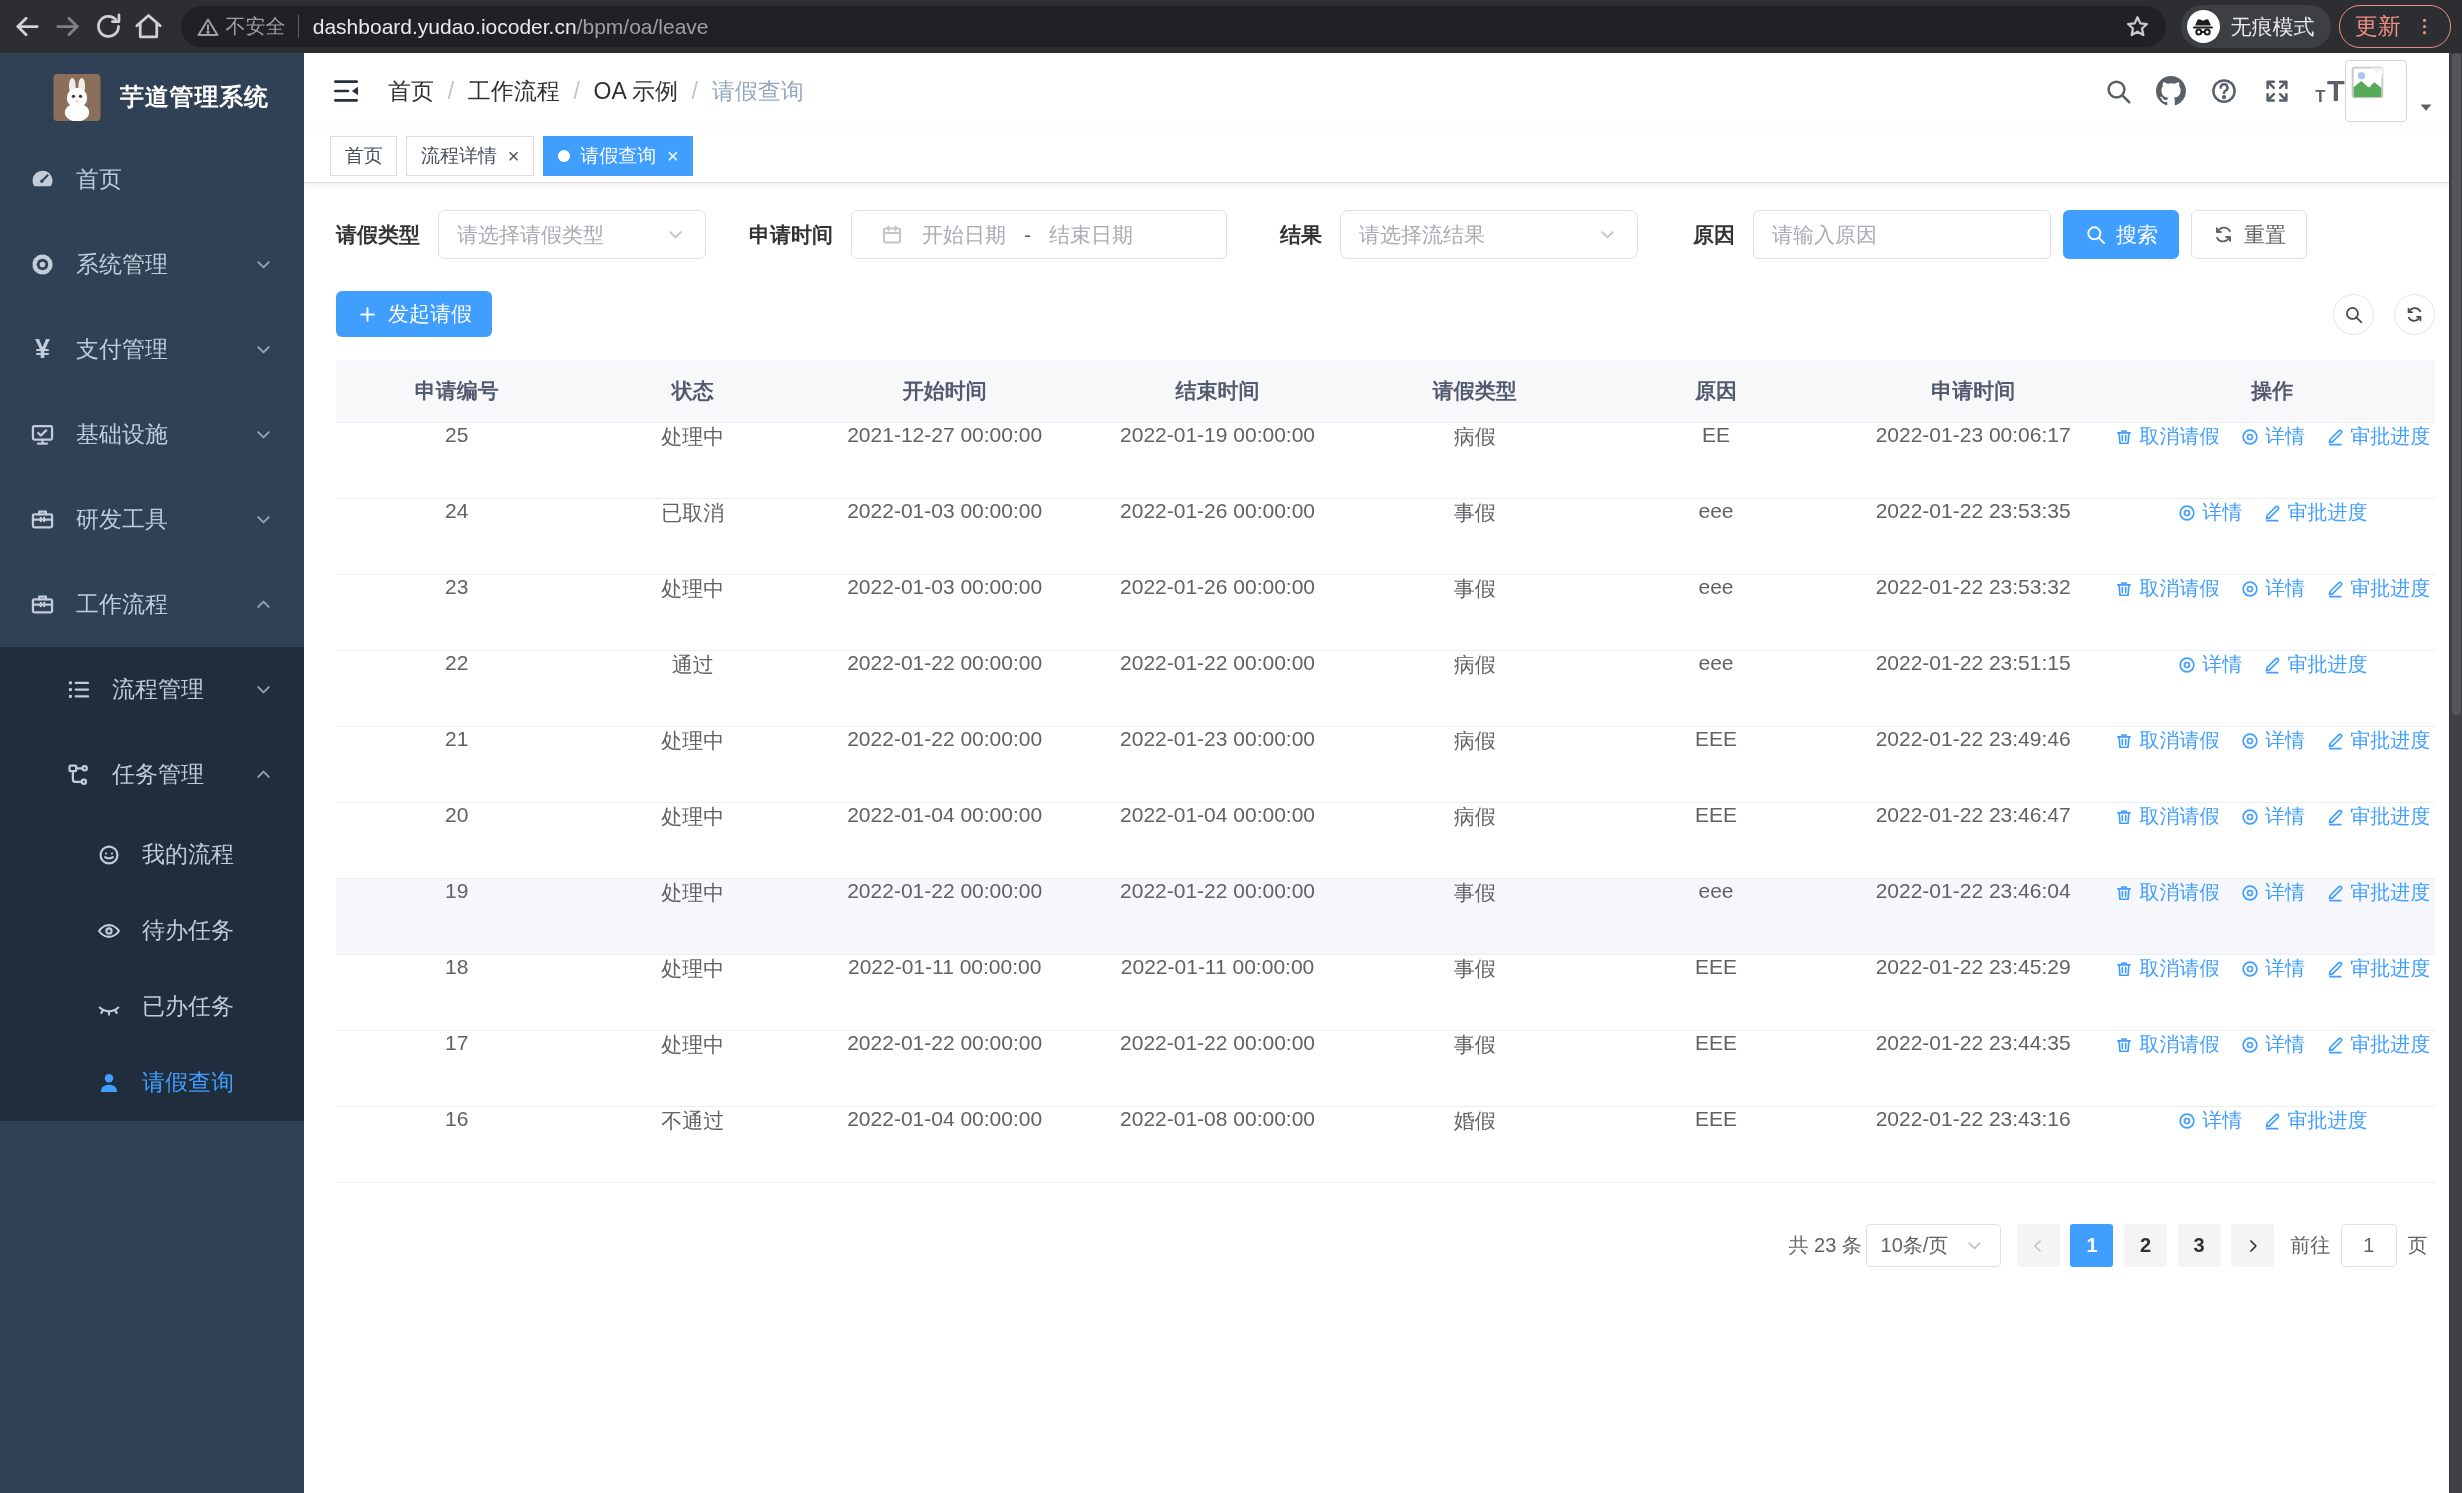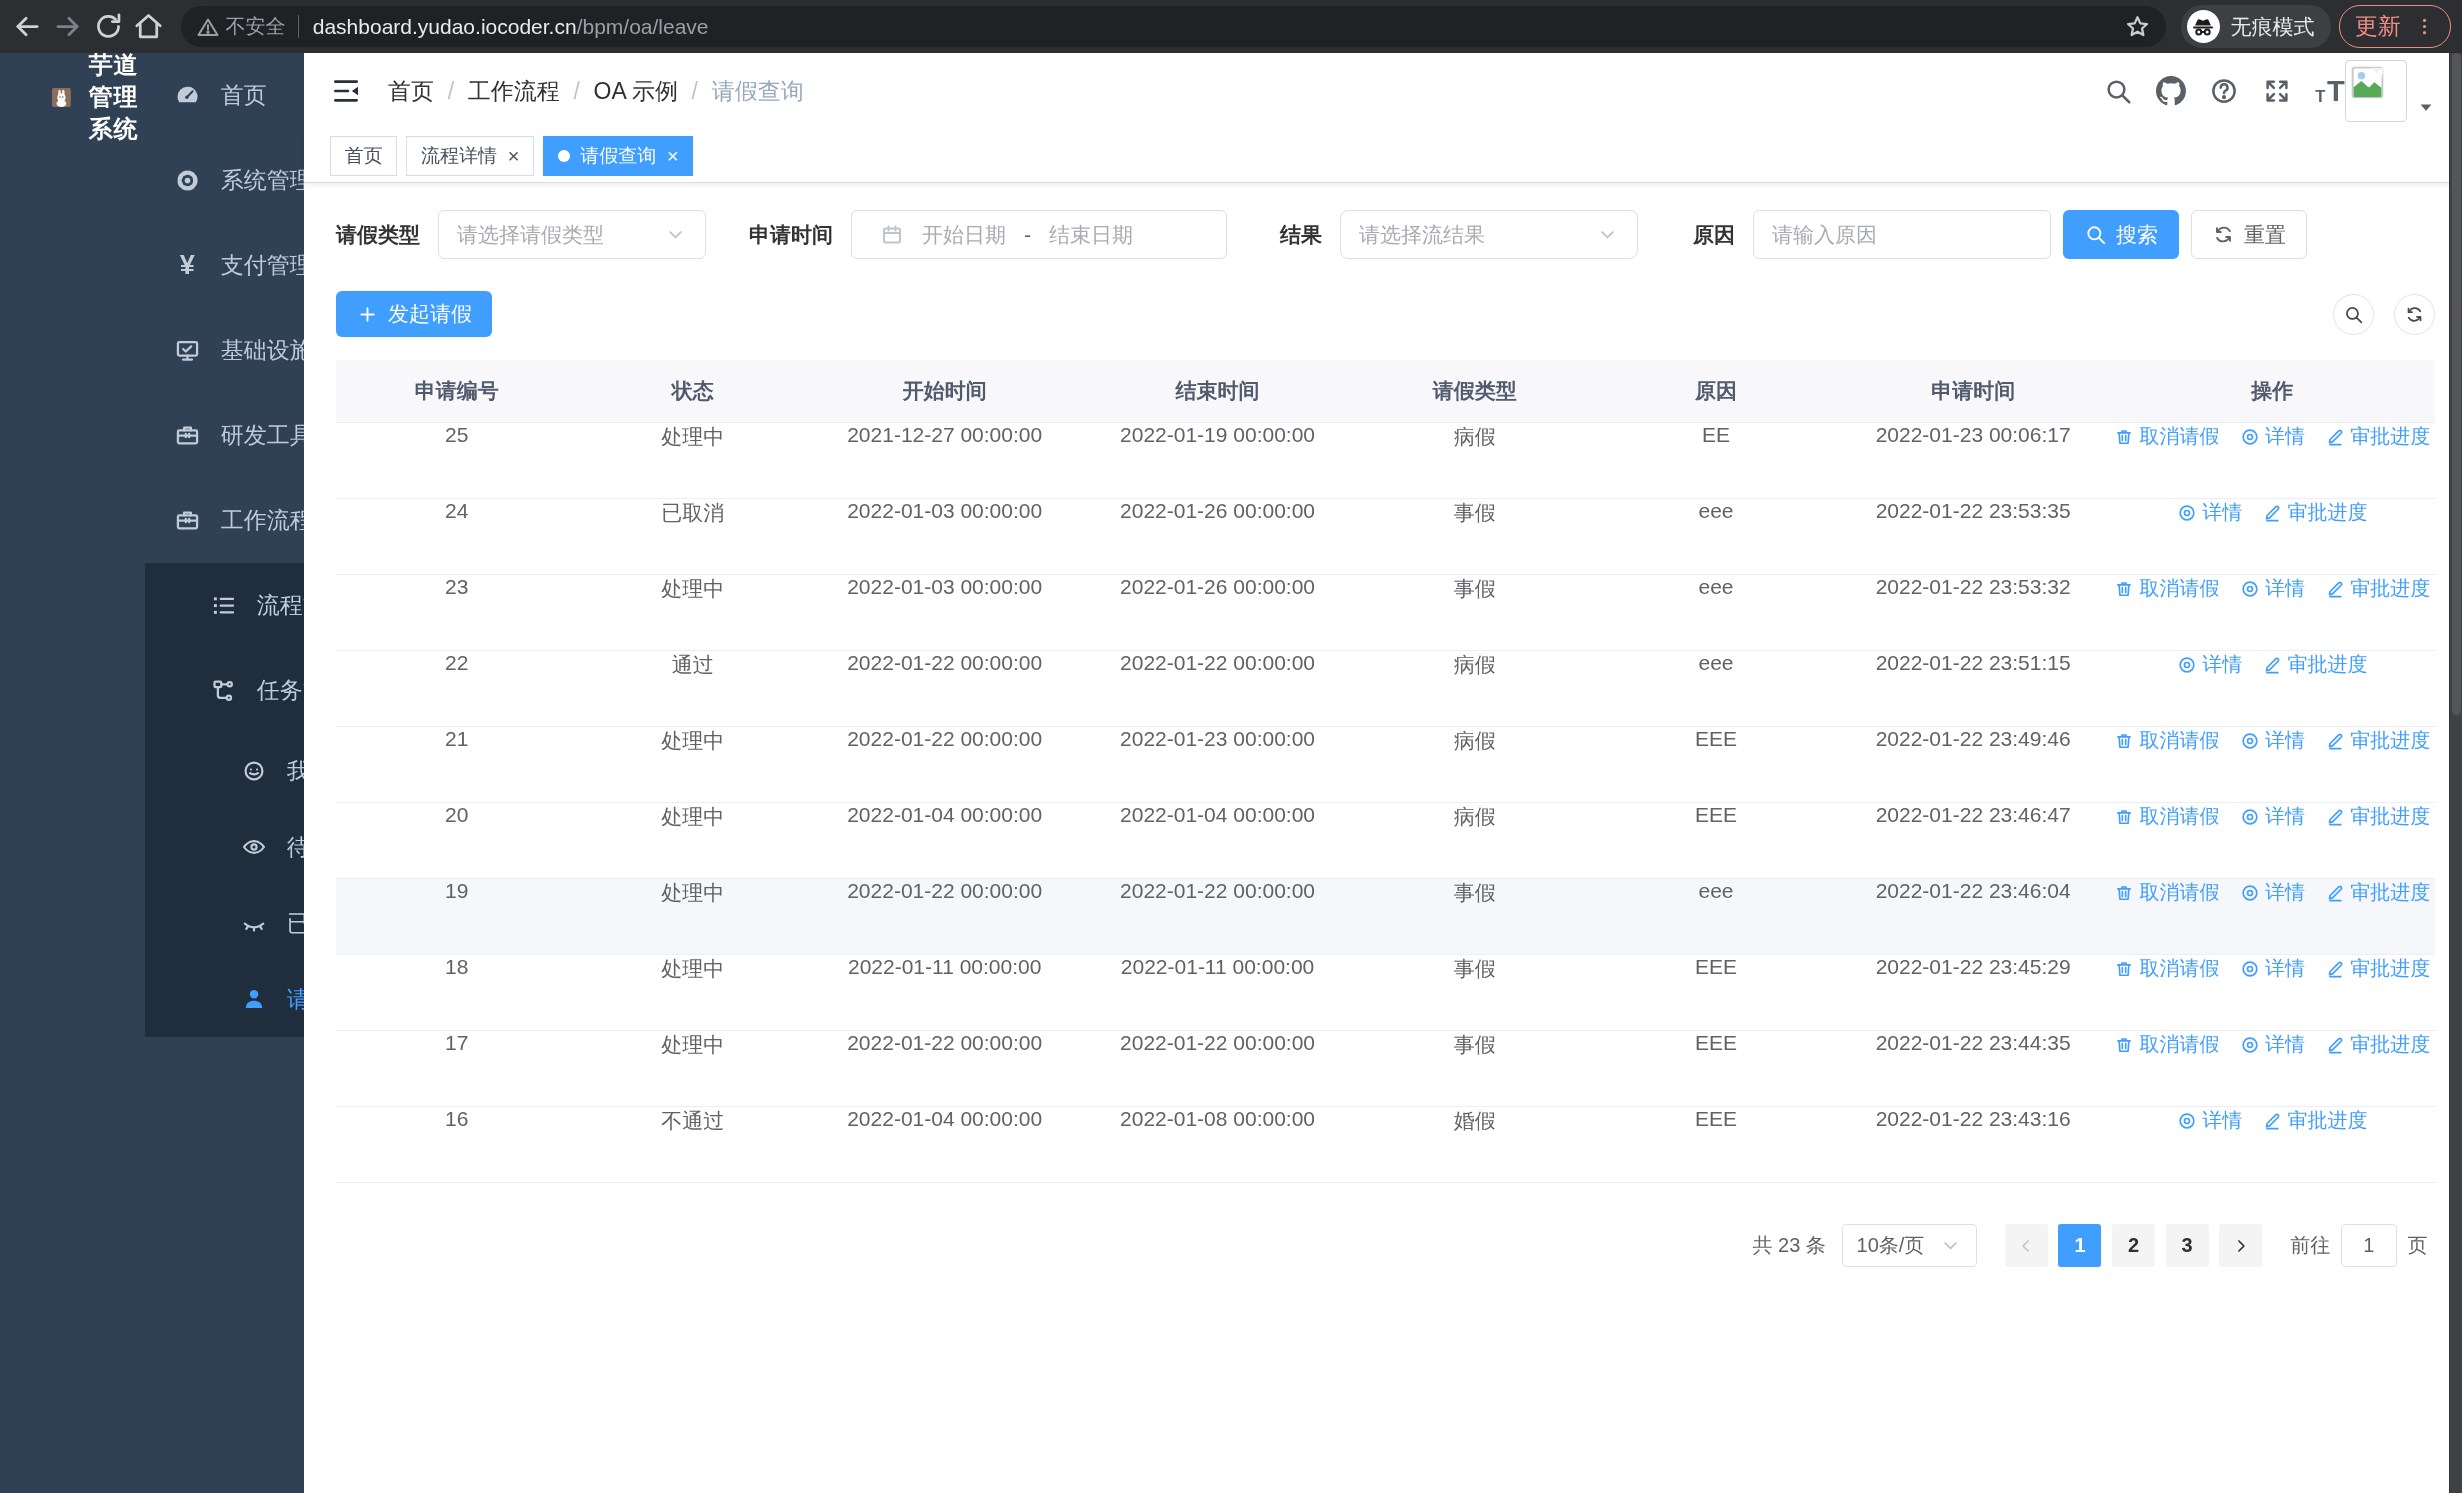--- a/index.html
+++ b/index.html
@@ -32,21 +32,21 @@
   .update-pill{height:41px;border:1.5px solid #ec8b84;border-radius:21px;color:#ee8d85;display:flex;
     align-items:center;gap:13.7px;padding:0 15px;font-size:23px;flex:none;cursor:pointer;}
   .pill-dots{width:21px;height:21px;color:#ee8d85;}
 
   
   .app{display:flex;height:1440px;position:relative;}
   .scrollbar{position:absolute;right:0;top:0;bottom:0;width:12px;background:#404144;border-left:1.5px solid #333437;}
   .scrollbar .thumb{position:absolute;top:0;left:1.5px;right:1.5px;height:46%;background:#54565a;border-radius:4.6px;}
 
   
-  .sidebar{width:304px;flex:none;background:#304156;display:flex;flex-direction:row;overflow:hidden;}
+  .sidebar{width:304px;flex:none;background:#304156;display:flex;flex-direction:column;overflow:hidden;}
   .logo-row{height:79px;display:flex;align-items:center;gap:18px;padding-left:52px;margin-top:4.6px;}
   .logo-img{width:50px;height:47px;border-radius:3px;overflow:hidden;}
   .logo-img svg{width:100%;height:100%;display:block;}
   .logo-title{color:#fff;font-size:24px;font-weight:700;letter-spacing:0.8px;}
   .menu-item{height:85px;display:flex;align-items:center;gap:20px;color:#bfcbd9;font-size:23px;
     padding:0 29px;cursor:pointer;white-space:nowrap;}
   .menu-item.lv1{padding-left:29px;}
   .menu-item.lv2{padding-left:65px;}
   .menu-item.lv3{padding-left:96px;height:76px;}
   .in-sub{background:#1f2d3d;}
@@ -124,21 +124,21 @@
   .tr{display:flex;align-items:flex-start;height:75px;border-bottom:1.5px solid #ebeef5;background:#fff;}
   .tr.hl{background:#f5f7fa;}
   .th,.td{text-align:center;white-space:nowrap;overflow:hidden;}
   .w0{width:11.5%;}.w1{width:11%;}.w2{width:13%;}.w3{width:13%;}
   .w4{width:11.5%;}.w5{width:11.5%;}.w6{width:13%;}.w7{width:15.5%;}
   .ops{display:flex;align-items:center;justify-content:center;gap:20px;font-size:20px;}
   .op{display:inline-flex;align-items:center;gap:5.3px;color:var(--primary);cursor:pointer;white-space:nowrap;}
   .op-ic{width:20px;height:20px;}
 
   
-  .pagination{margin-top:41px;display:flex;align-items:center;justify-content:flex-end;gap:16px;
+  .pagination{margin-top:41px;display:flex;align-items:center;justify-content:flex-end;gap:4px;
     font-size:20px;color:#606266;padding-right:7.6px;}
   .psize{width:135px;height:43px;border:1.5px solid #dcdfe6;border-radius:4.6px;display:flex;align-items:center;
     padding:0 13.7px;box-sizing:border-box;color:#606266;cursor:pointer;margin-right:12px;}
   .pages{display:flex;align-items:center;gap:10.6px;}
   .pbtn{min-width:43px;height:43px;background:#f4f4f5;border:none;border-radius:3px;display:inline-flex;
     align-items:center;justify-content:center;font-size:20px;font-weight:600;color:#303133;cursor:pointer;font-family:inherit;}
   .pbtn.active{background:var(--primary);color:#fff;}
   .pbtn.arrow{color:#303133;}
   .pbtn.arrow svg{width:20px;height:20px;}
   .pbtn.disabled{color:#c0c4cc;cursor:default;}

